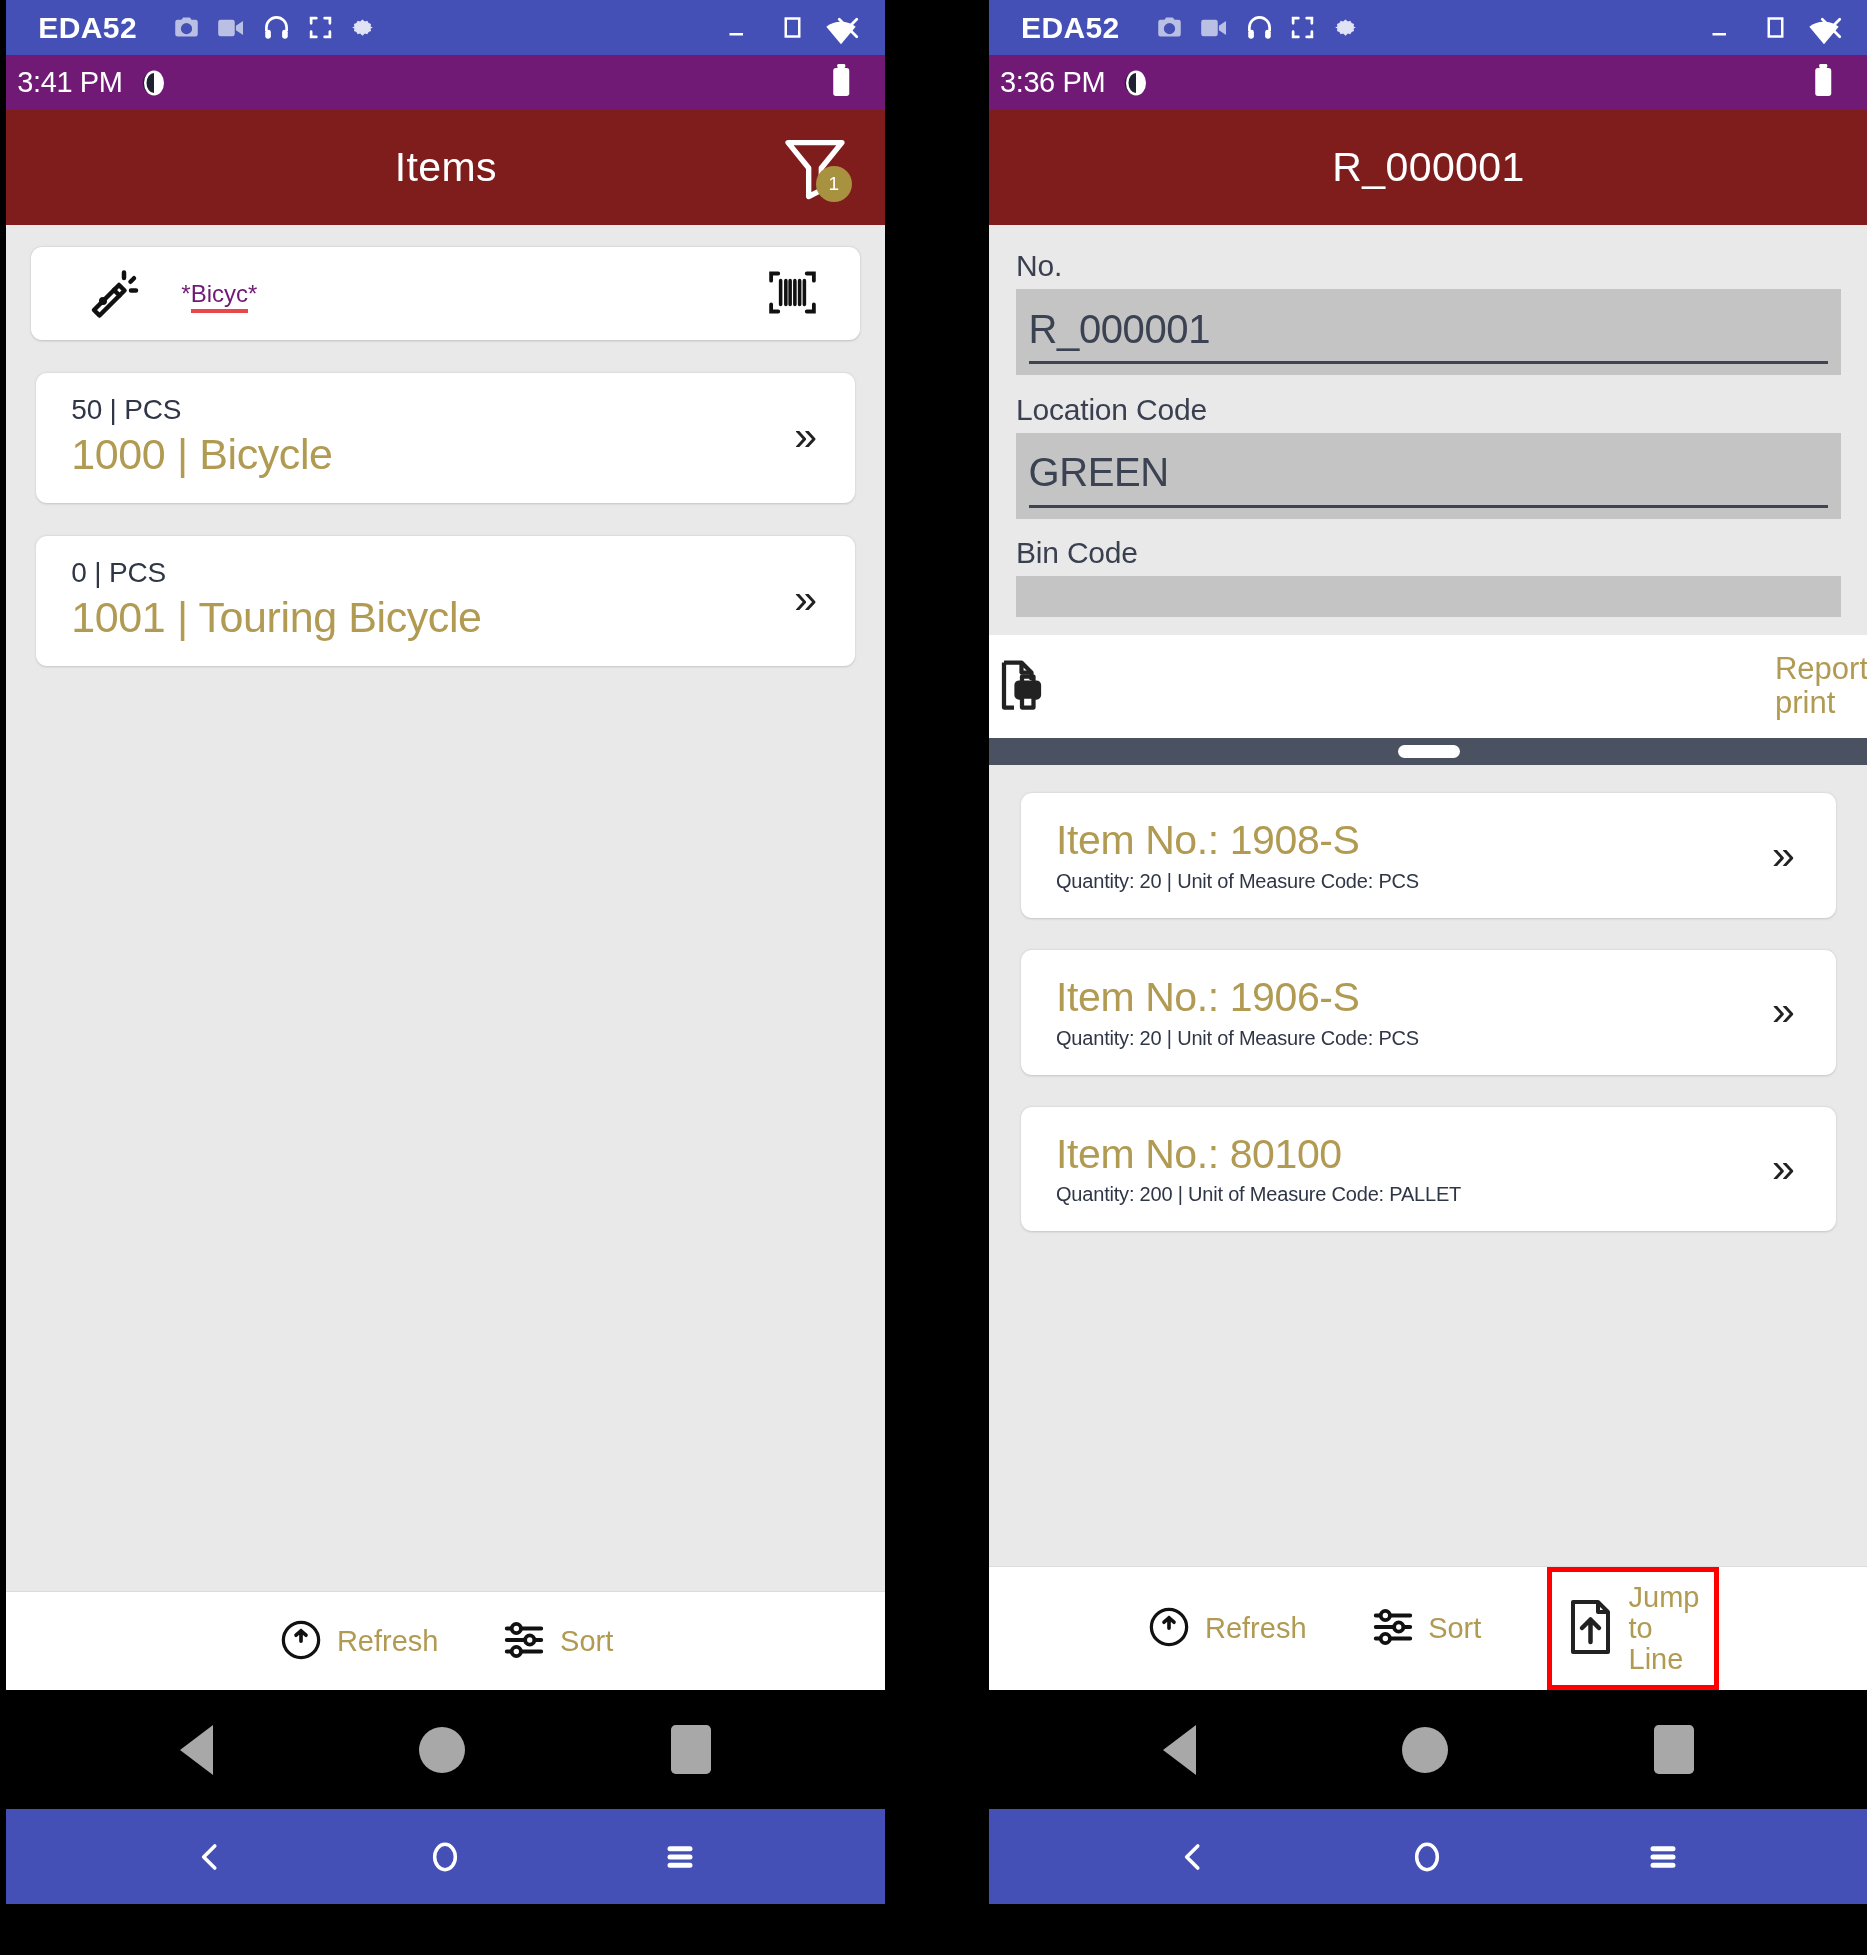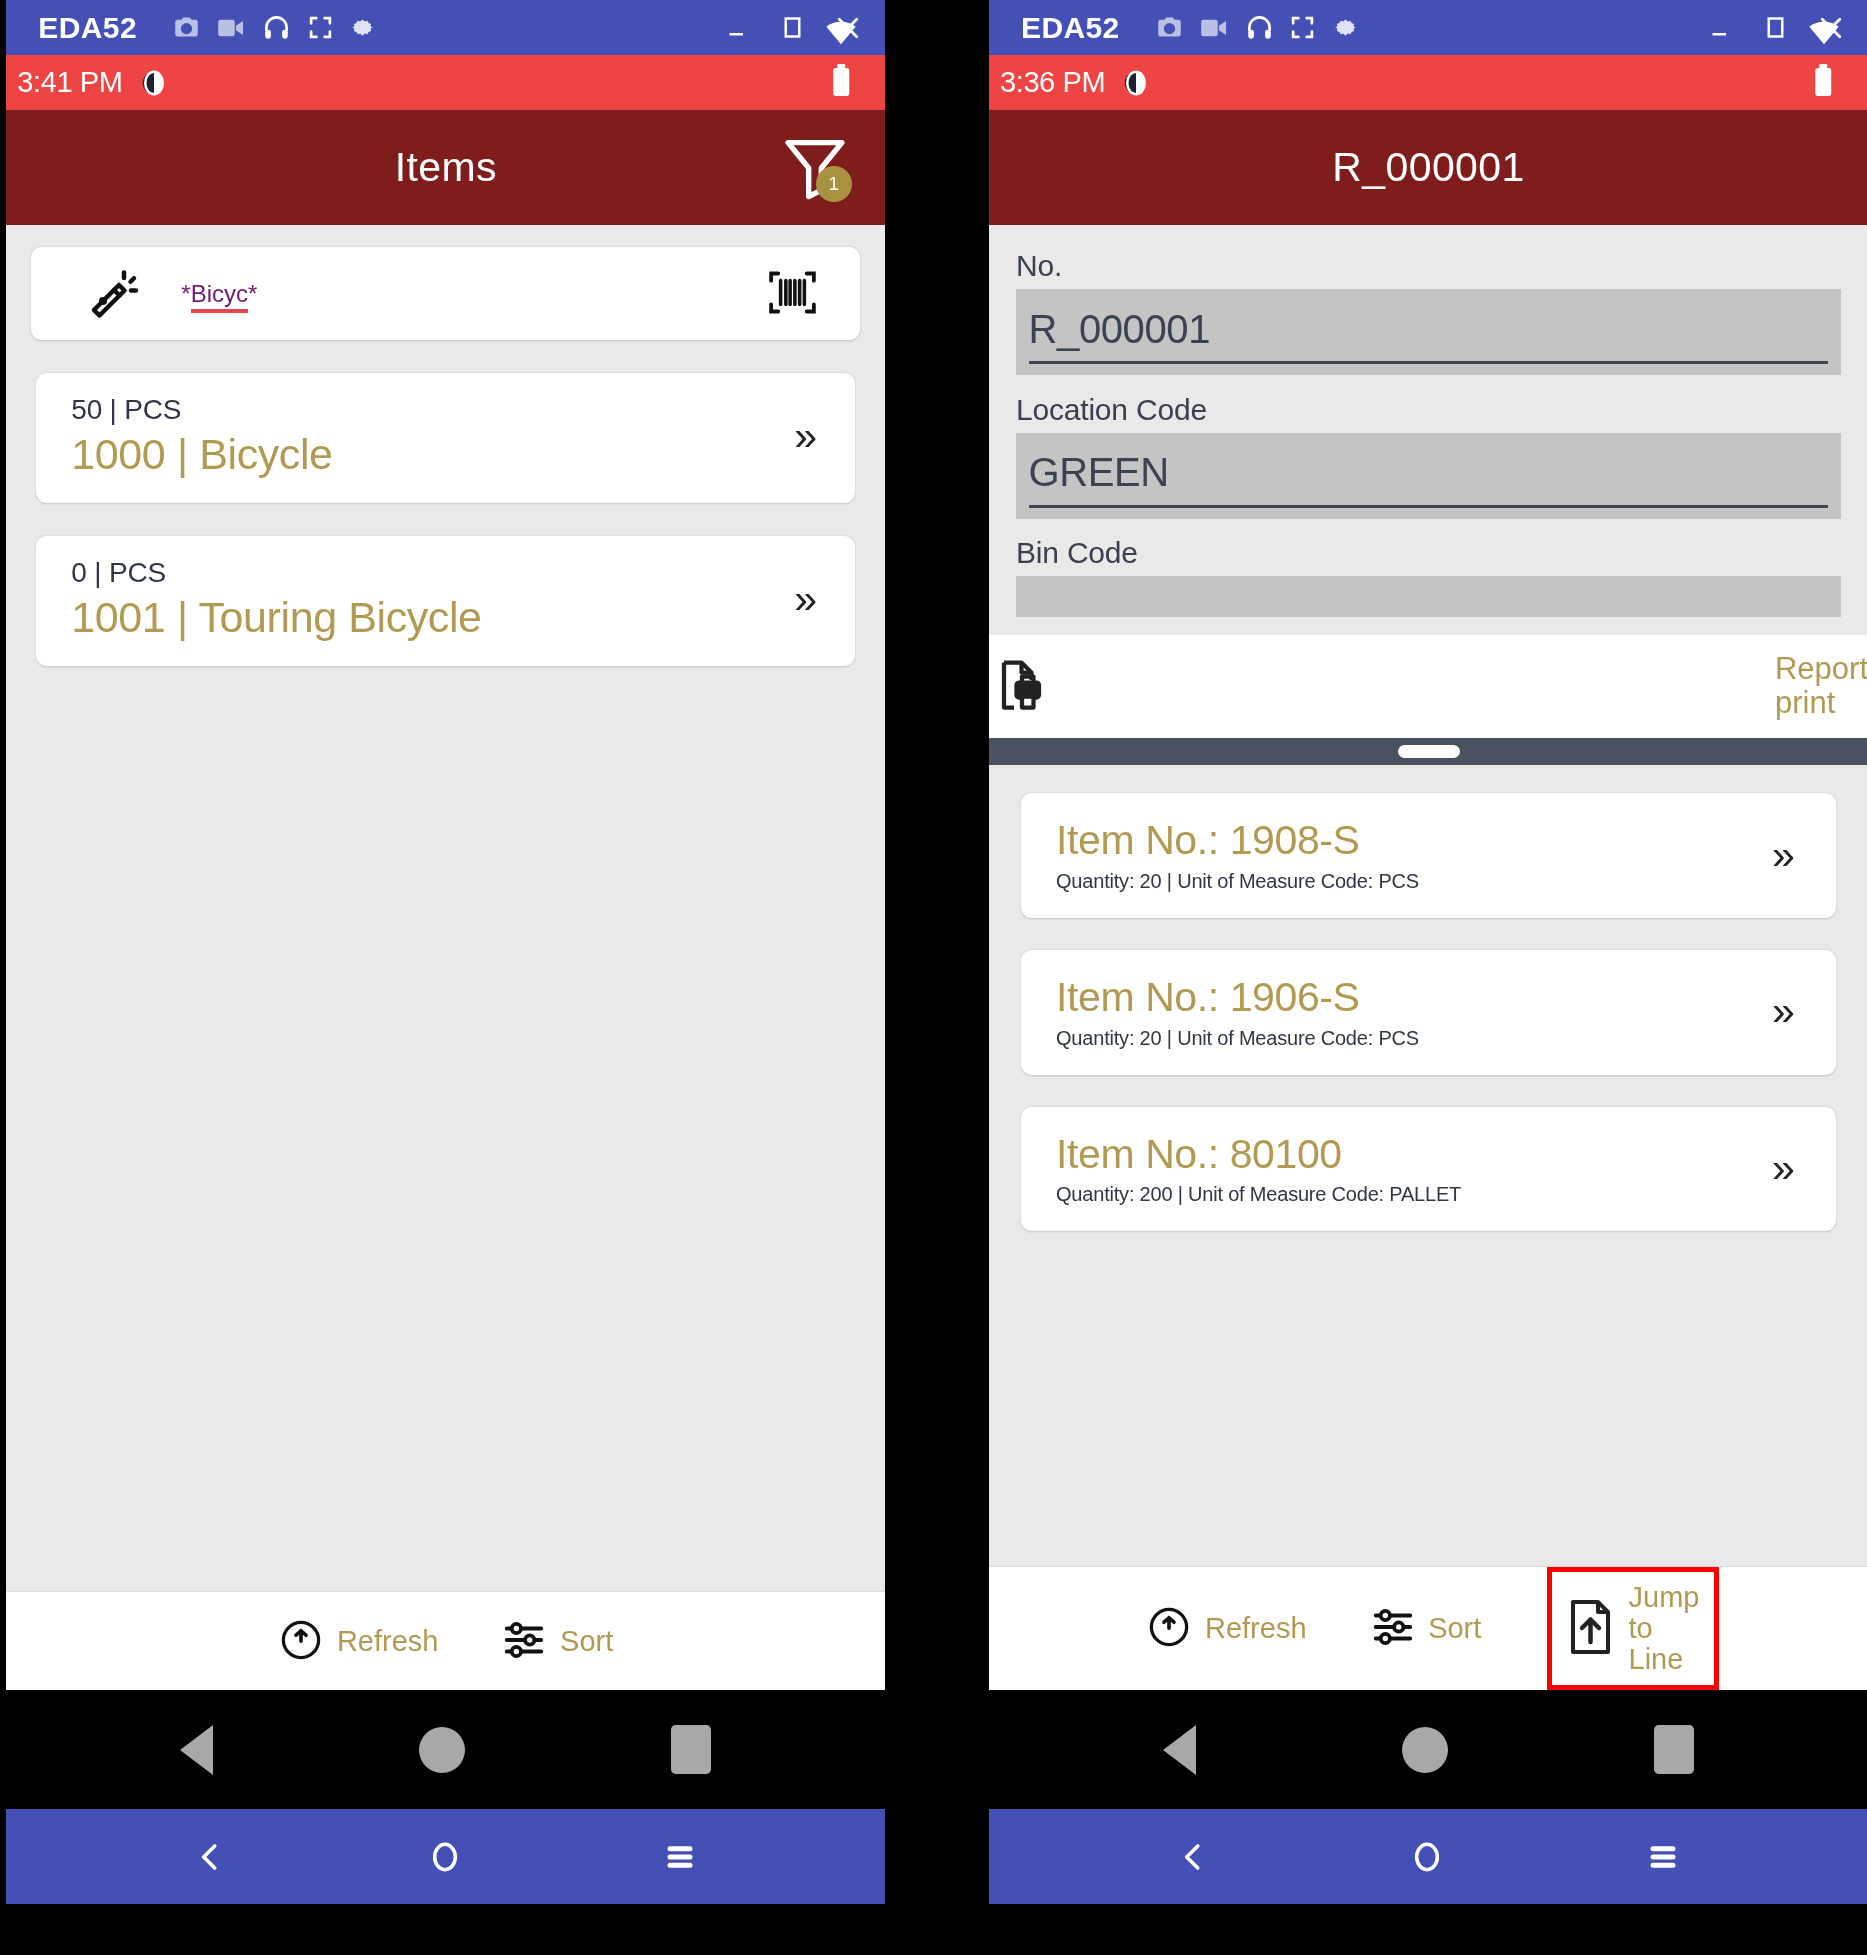--- a/index.html
+++ b/index.html
@@ -56,21 +56,21 @@
     display: flex;
     align-items: center;
     gap: 27px;
   }
   .wincontrols svg { display: block; }
 
   
   .statusbar {
     height: 55px;
     flex: 0 0 55px;
-    background: #ef4444;
+    background: #701a75;
     display: flex;
     align-items: center;
     padding: 0 8px 0 11px;
     color: #fff;
   }
   .status-time {
     font-size: 29px;
     font-weight: 500;
     letter-spacing: -0.4px;
   }

